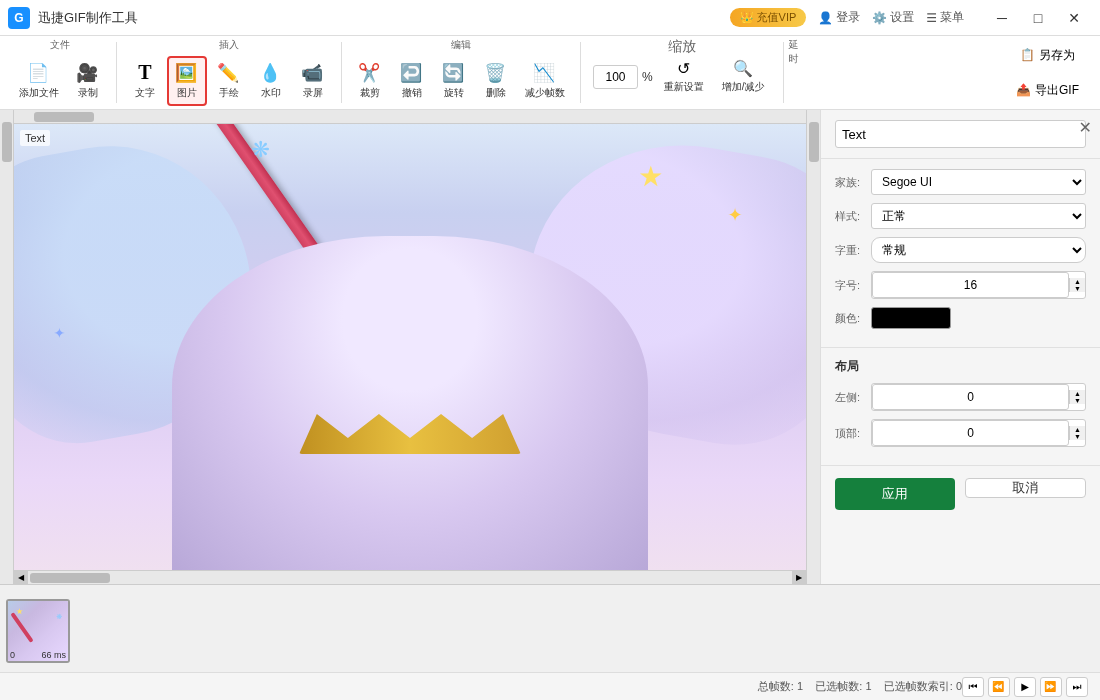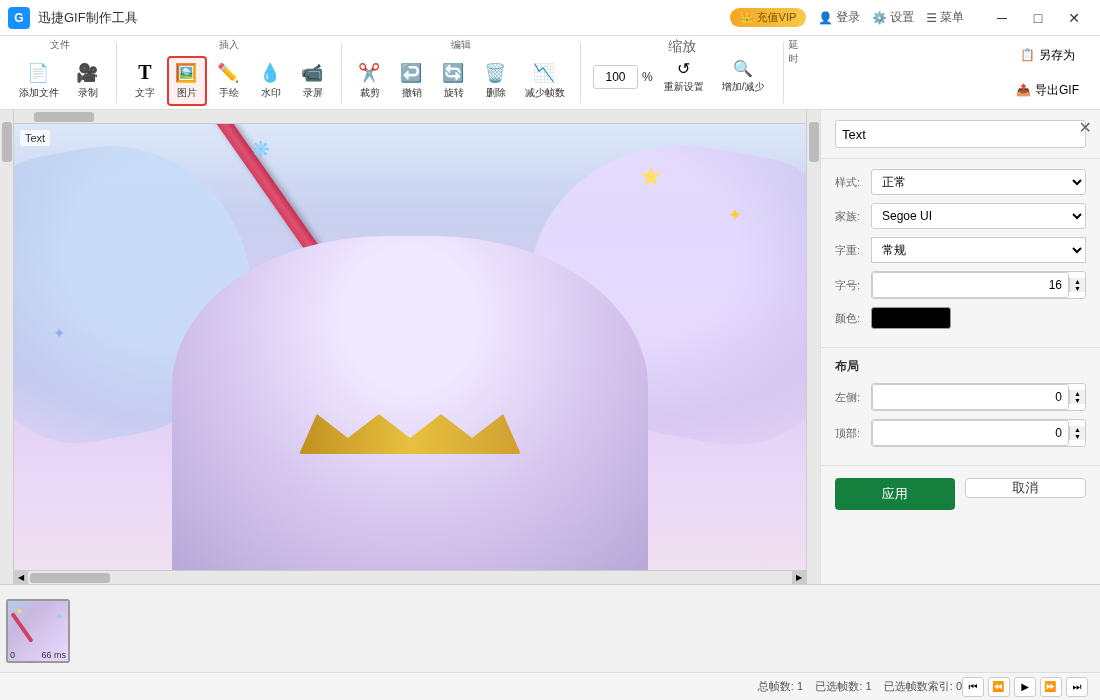--- a/index.html
+++ b/index.html
@@ -87,21 +87,21 @@
     .panel-section-title { font-size: 12px; font-weight: bold; color: #333; margin-bottom: 8px; }
     .panel-field { display: flex; align-items: center; margin-bottom: 8px; }
     .panel-field label { width: 36px; font-size: 11px; color: #666; flex-shrink: 0; }
     .panel-field input[type="text"], .panel-field select {
       flex: 1; height: 26px; border: 1px solid #ccc; border-radius: 3px; font-size: 12px; padding: 0 6px; background: #fff;
     }
     .panel-field .num-input-wrap {
       display: flex; align-items: center; border: 1px solid #ccc; border-radius: 3px; overflow: hidden; background: #fff; flex: 1;
     }
     .panel-field .num-input {
-      width: 50px; height: 26px; border: none; text-align: right; font-size: 12px; outline: none;
+      width: 50px; height: 26px; border: none; text-align: center; font-size: 12px; outline: none;
     }
     .panel-field .spin-btns {
       display: flex; flex-direction: column; width: 16px;
     }
     .panel-field .spin-btn {
       flex: 1; background: #f0f0f0; border: none; border-left: 1px solid #ccc; cursor: pointer; font-size: 7px; display: flex; align-items: center; justify-content: center; padding: 0;
     }
     .color-swatch {
       width: 80px; height: 22px; background: #000; border: 1px solid #999; border-radius: 3px; cursor: pointer;
     }
@@ -343,41 +343,41 @@
 
     <div style="position:absolute;right:8px;top:8px;cursor:pointer;font-size:16px;color:#666;z-index:10;">✕</div>
 
     <div class="panel-section">
       <input type="text" style="width: 100%; height: 28px; border: 1px solid rgb(204, 204, 204); border-radius: 3px; padding: 0px 6px; font-size: 13px;" value="Text">
     </div>
 
     <div class="panel-section">
 
       <div class="panel-field">
-        <label>样式:</label>
-        <select style="flex:1;height:26px;border:1px solid #ccc;border-radius:3px;font-size:12px;">
-          <option>正常</option>
-          <option>粗体</option>
-          <option>斜体</option>
-        </select>
-      </div>
-
-      <div class="panel-field">
         <label>家族:</label>
         <select style="flex:1;height:26px;border:1px solid #ccc;border-radius:3px;font-size:12px;">
           <option>Segoe UI</option>
           <option>Arial</option>
           <option>宋体</option>
           <option>微软雅黑</option>
         </select>
       </div>
 
       <div class="panel-field">
+        <label>样式:</label>
+        <select style="flex:1;height:26px;border:1px solid #ccc;border-radius:3px;font-size:12px;">
+          <option>正常</option>
+          <option>粗体</option>
+          <option>斜体</option>
+        </select>
+      </div>
+
+      <div class="panel-field">
         <label>字重:</label>
-        <select style="flex:1;height:26px;border:1px solid #ccc;border-radius:0;font-size:12px;">
+        <select style="flex:1;height:26px;border:1px solid #ccc;border-radius:9px;font-size:12px;">
           <option>常规</option>
           <option>粗体</option>
           <option>细体</option>
         </select>
       </div>
 
       <div class="panel-field">
         <label>字号:</label>
         <div class="num-input-wrap">
           <input type="text" class="num-input" value="16" style="">

